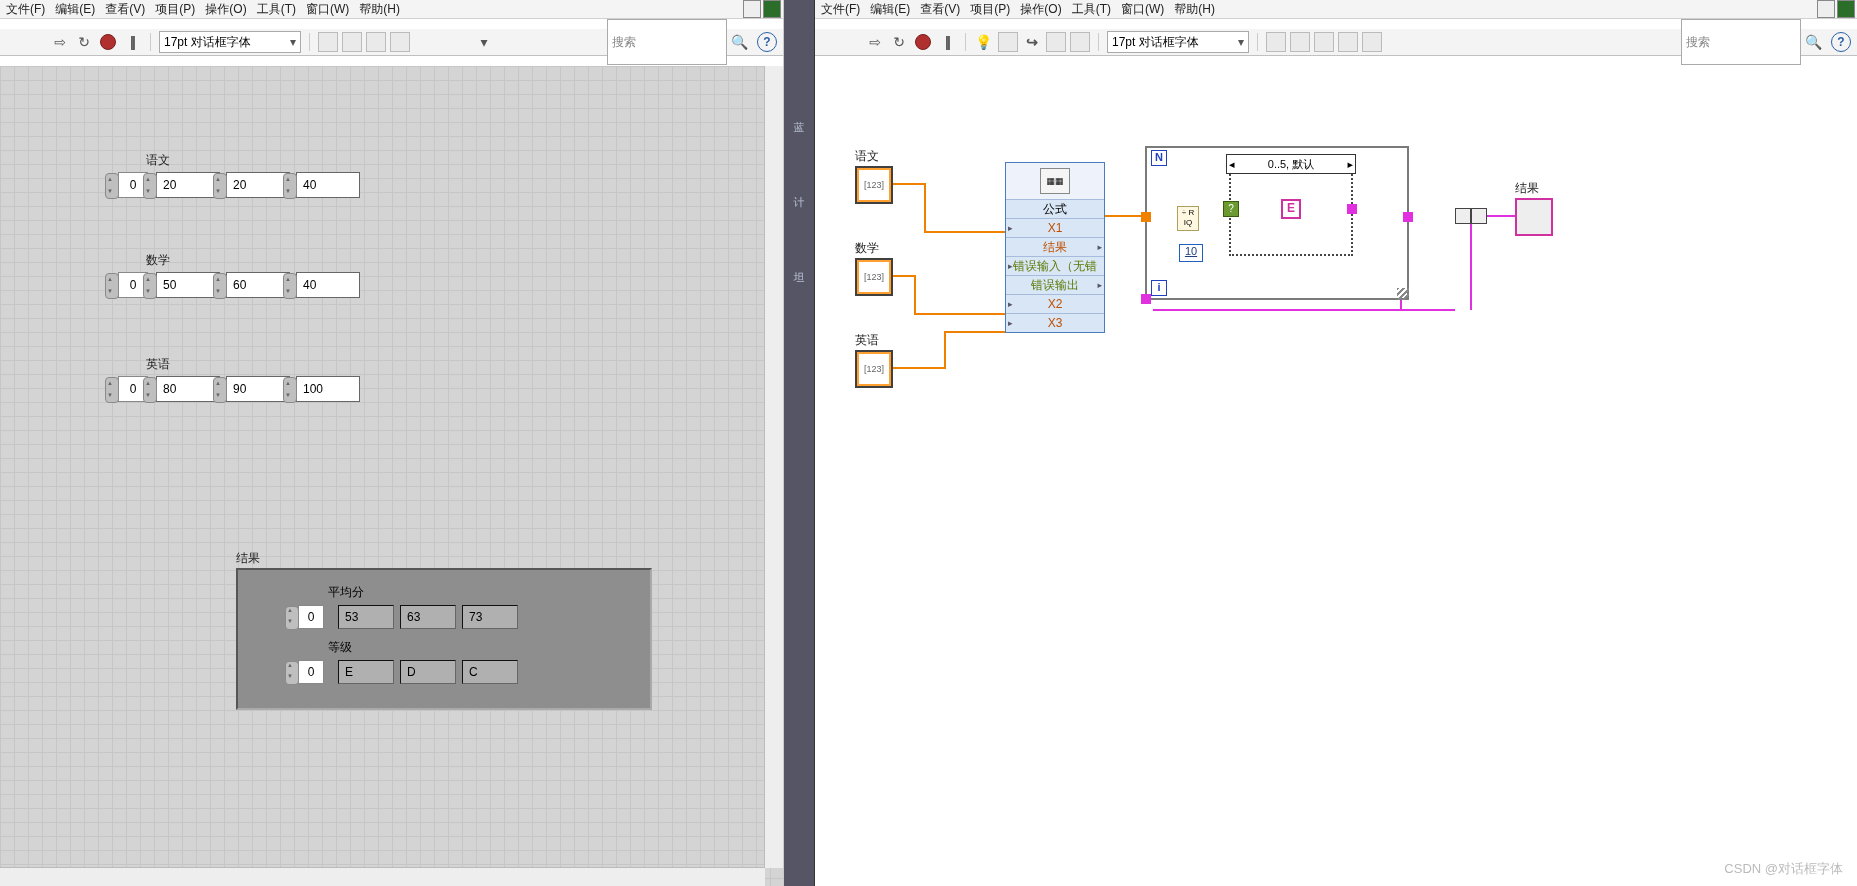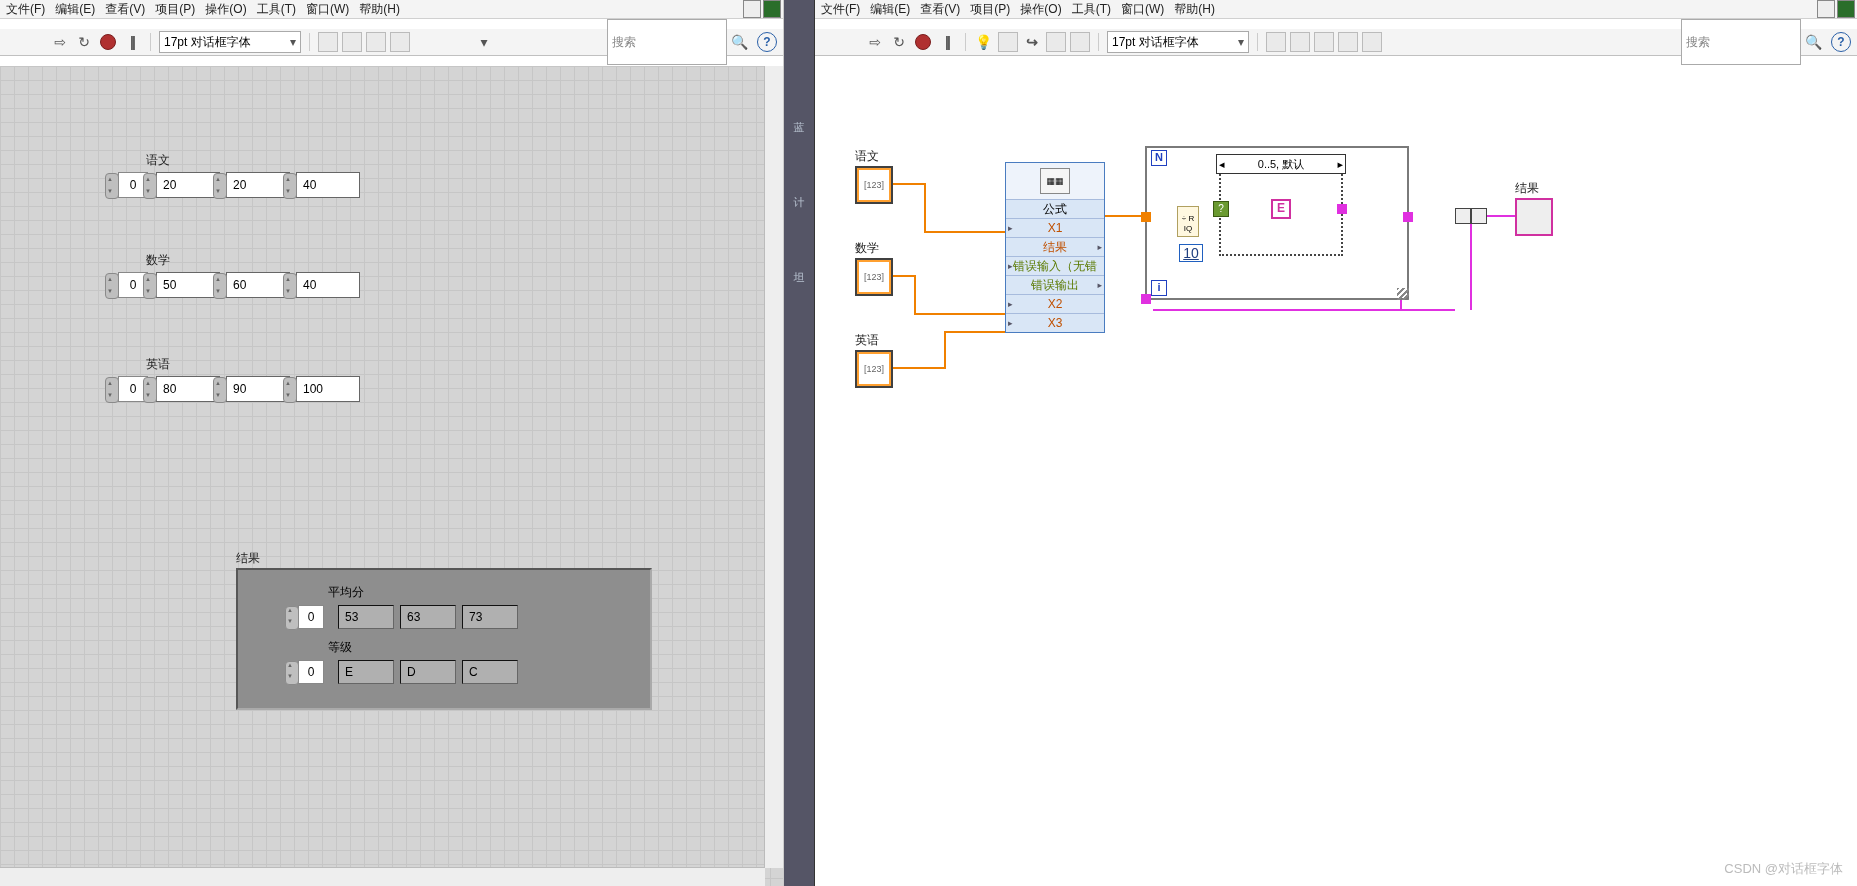--- a/index.html
+++ b/index.html
@@ -84,22 +84,22 @@
   .forloop .i{ position:absolute; left:4px; bottom:2px; width:14px; height:14px; border:1px solid #2040c0; color:#2040c0; font-weight:bold; font-size:11px; text-align:center;}
   .forloop .corner{ position:absolute; right:-2px; bottom:-2px; width:12px; height:12px;
        background:repeating-linear-gradient(135deg,#888 0 2px,transparent 2px 4px);}
   .case{ position:absolute; border:2px dotted #444; background:#fff;}
   .case .sel{ position:absolute; left:50%; top:-10px; transform:translateX(-50%); height:18px; min-width:100px; background:#fff; border:1px solid #333; font-size:11px; display:flex; align-items:center; justify-content:center; padding:0 14px;}
   .case .sel::before{content:"◂"; position:absolute; left:2px;}
   .case .sel::after{content:"▸"; position:absolute; right:2px;}
   .case .q{ position:absolute; left:-8px; top:50%; transform:translateY(-50%); width:14px; height:14px; background:#6a9a30; border:1px solid #3a5a10; color:#fff; font-size:10px; text-align:center; line-height:14px;}
   .case .E{ position:absolute; left:50%; top:50%; transform:translate(-50%,-50%); width:16px; height:16px; border:2px solid #d030a0; color:#d030a0; font-weight:bold; font-size:12px; text-align:center;}
   .case .tun-r{ position:absolute; right:-6px; top:50%; transform:translateY(-50%); width:10px; height:10px; background:#e030e0;}
-  .smallfn{ position:absolute; width:20px; height:22px; border:1px solid #b0a060; background:#fff8e0; font-size:8px; text-align:center; line-height:10px; padding-top:7px;}
-  .constnum{ position:absolute; width:22px; height:16px; border:1px solid #2060c0; color:#204080; font-size:14px; text-align:center;text-decoration:underline;}
+  .smallfn{ position:absolute; width:20px; height:22px; border:1px solid #b0a060; background:#fff8e0; font-size:8px; text-align:center; line-height:10px; padding-top:1px;}
+  .constnum{ position:absolute; width:22px; height:16px; border:1px solid #2060c0; color:#204080; font-size:11px; text-align:center;text-decoration:underline;}
   .tun{ position:absolute; width:10px; height:10px; background:#f08000;}
   .bun{ position:absolute; width:14px; height:14px; border:1px solid #444; background:#eee; }
 
   .watermark{ position:absolute; right:14px; bottom:8px; color:#bbb; font-size:13px; pointer-events:none;}
 </style>
 </head>
 <body>
 
 <div class="wrap">
 
@@ -297,21 +297,21 @@
         <div class="i">i</div>
         <div class="corner"></div>
         <div class="tun" style="left:-6px;top:64px"></div>
         <div class="tun" style="right:-6px;top:64px;background:#e030e0"></div>
         <div class="tun" style="left:-6px;bottom:-6px;background:#e030e0"></div>
 
         <div class="smallfn" style="left:30px;top:58px">÷ R
 IQ</div>
         <div class="constnum" style="left:32px;top:96px">10</div>
 
-        <div class="case" style="left:72px;top:14px;width:120px;height:90px">
+        <div class="case" style="left:82px;top:14px;width:120px;height:90px">
           <div class="sel">0..5, 默认</div>
           <div class="q">?</div>
           <div class="E">E</div>
           <div class="tun-r"></div>
         </div>
       </div>
 
       <div class="bun" style="left:640px;top:142px"></div>
       <div class="bun" style="left:656px;top:142px"></div>
 

